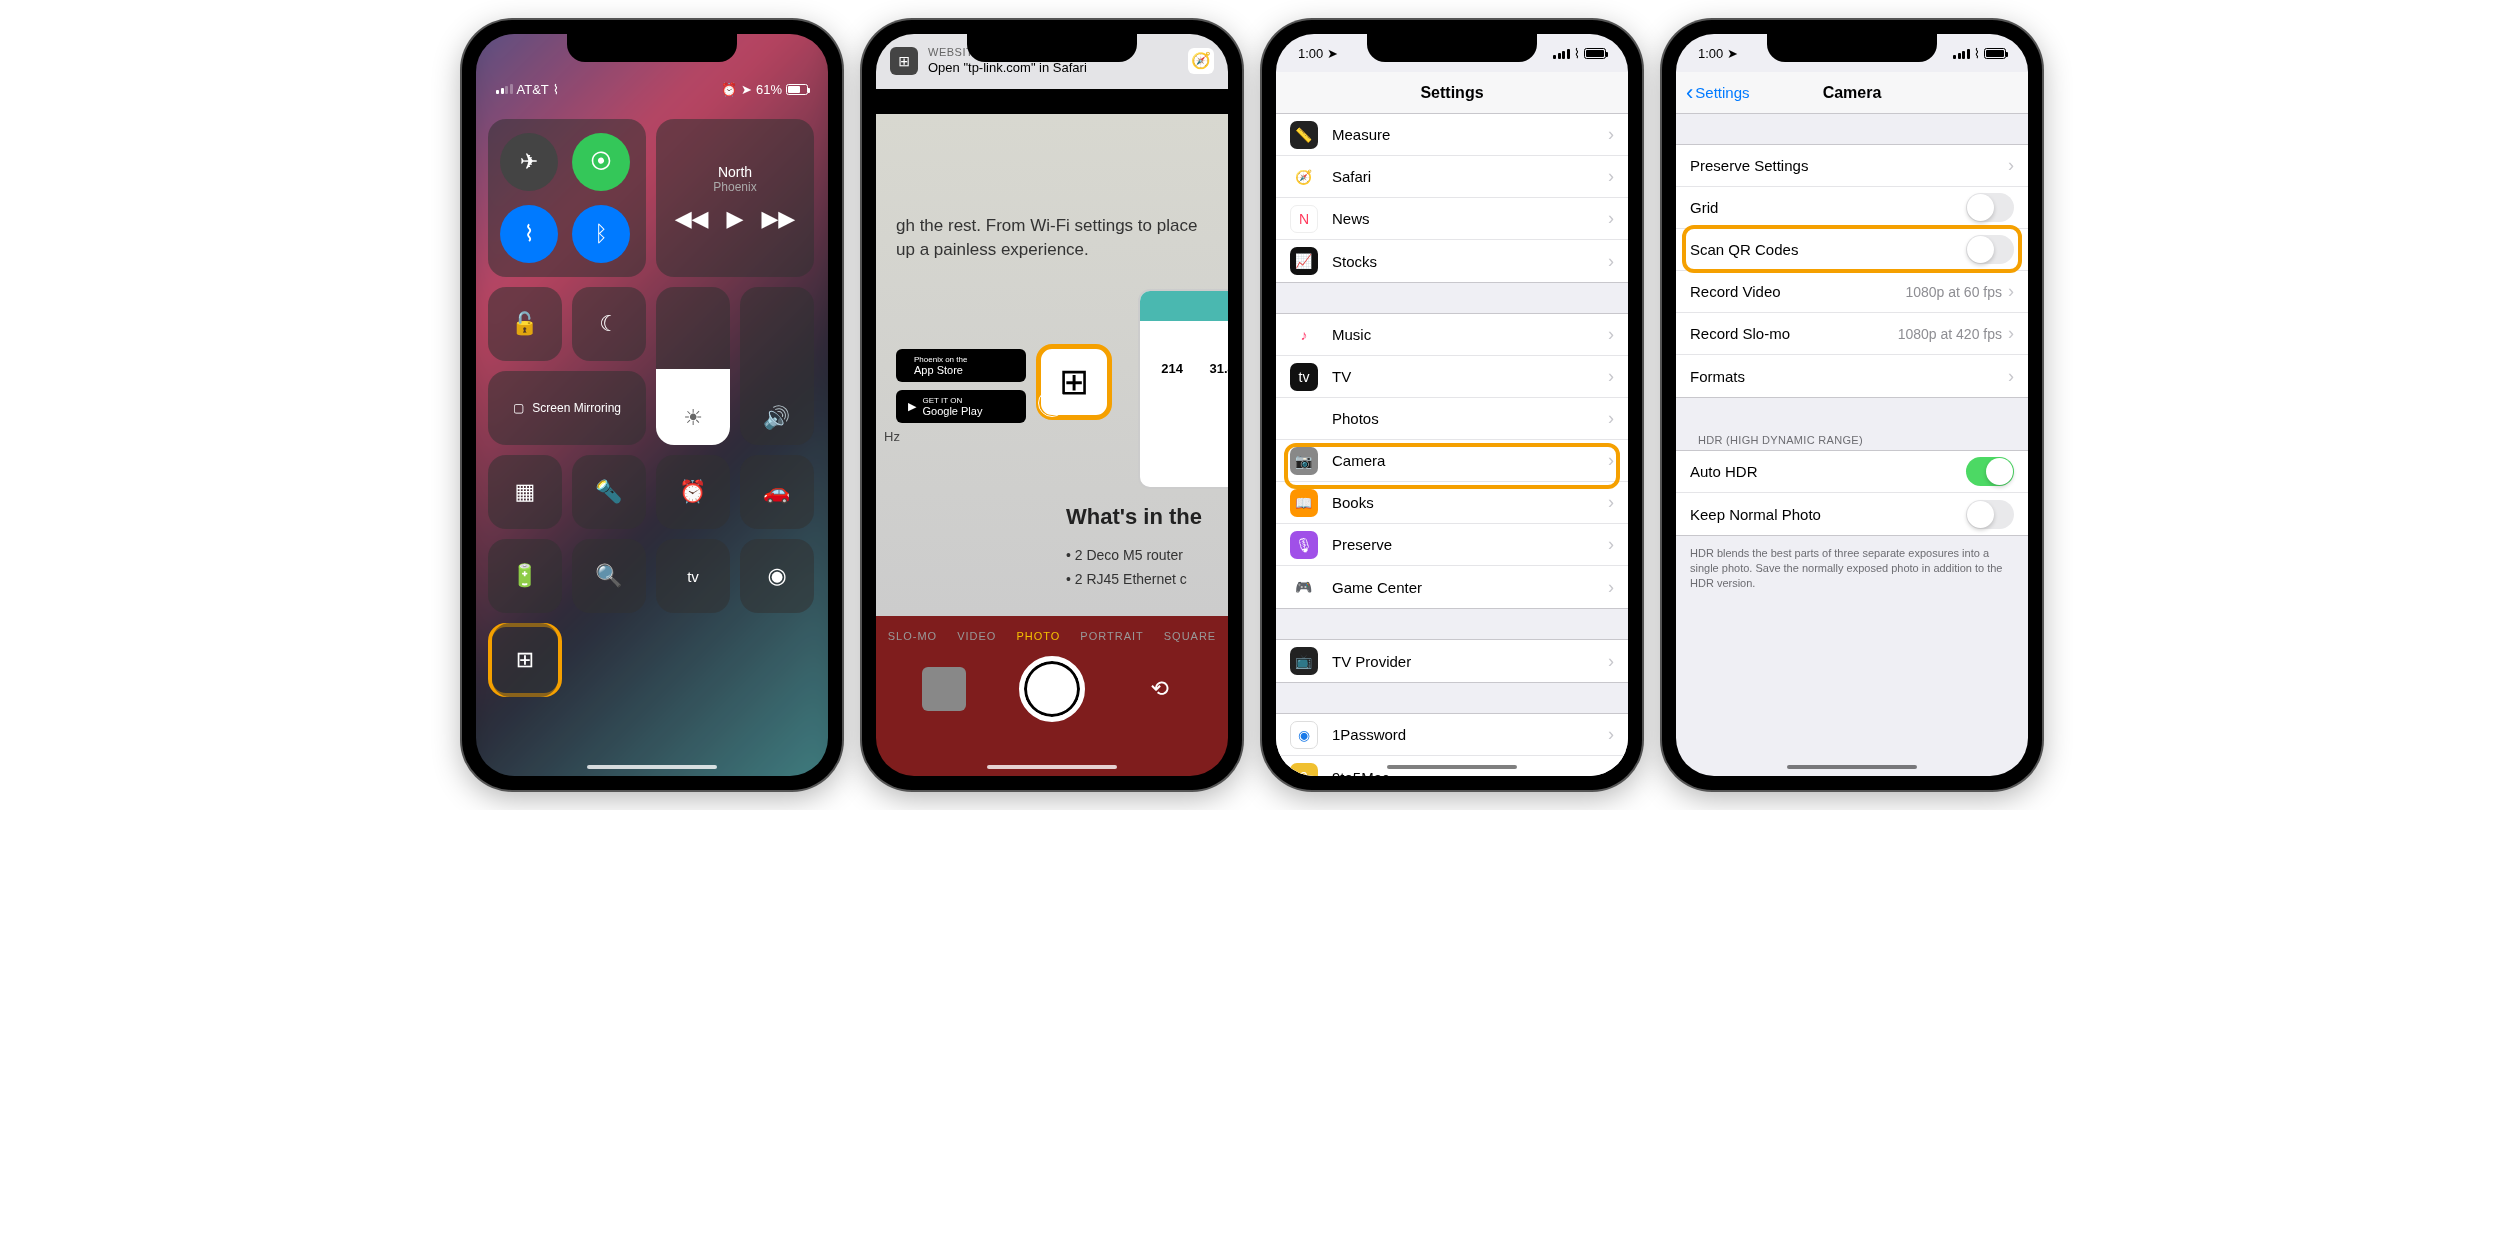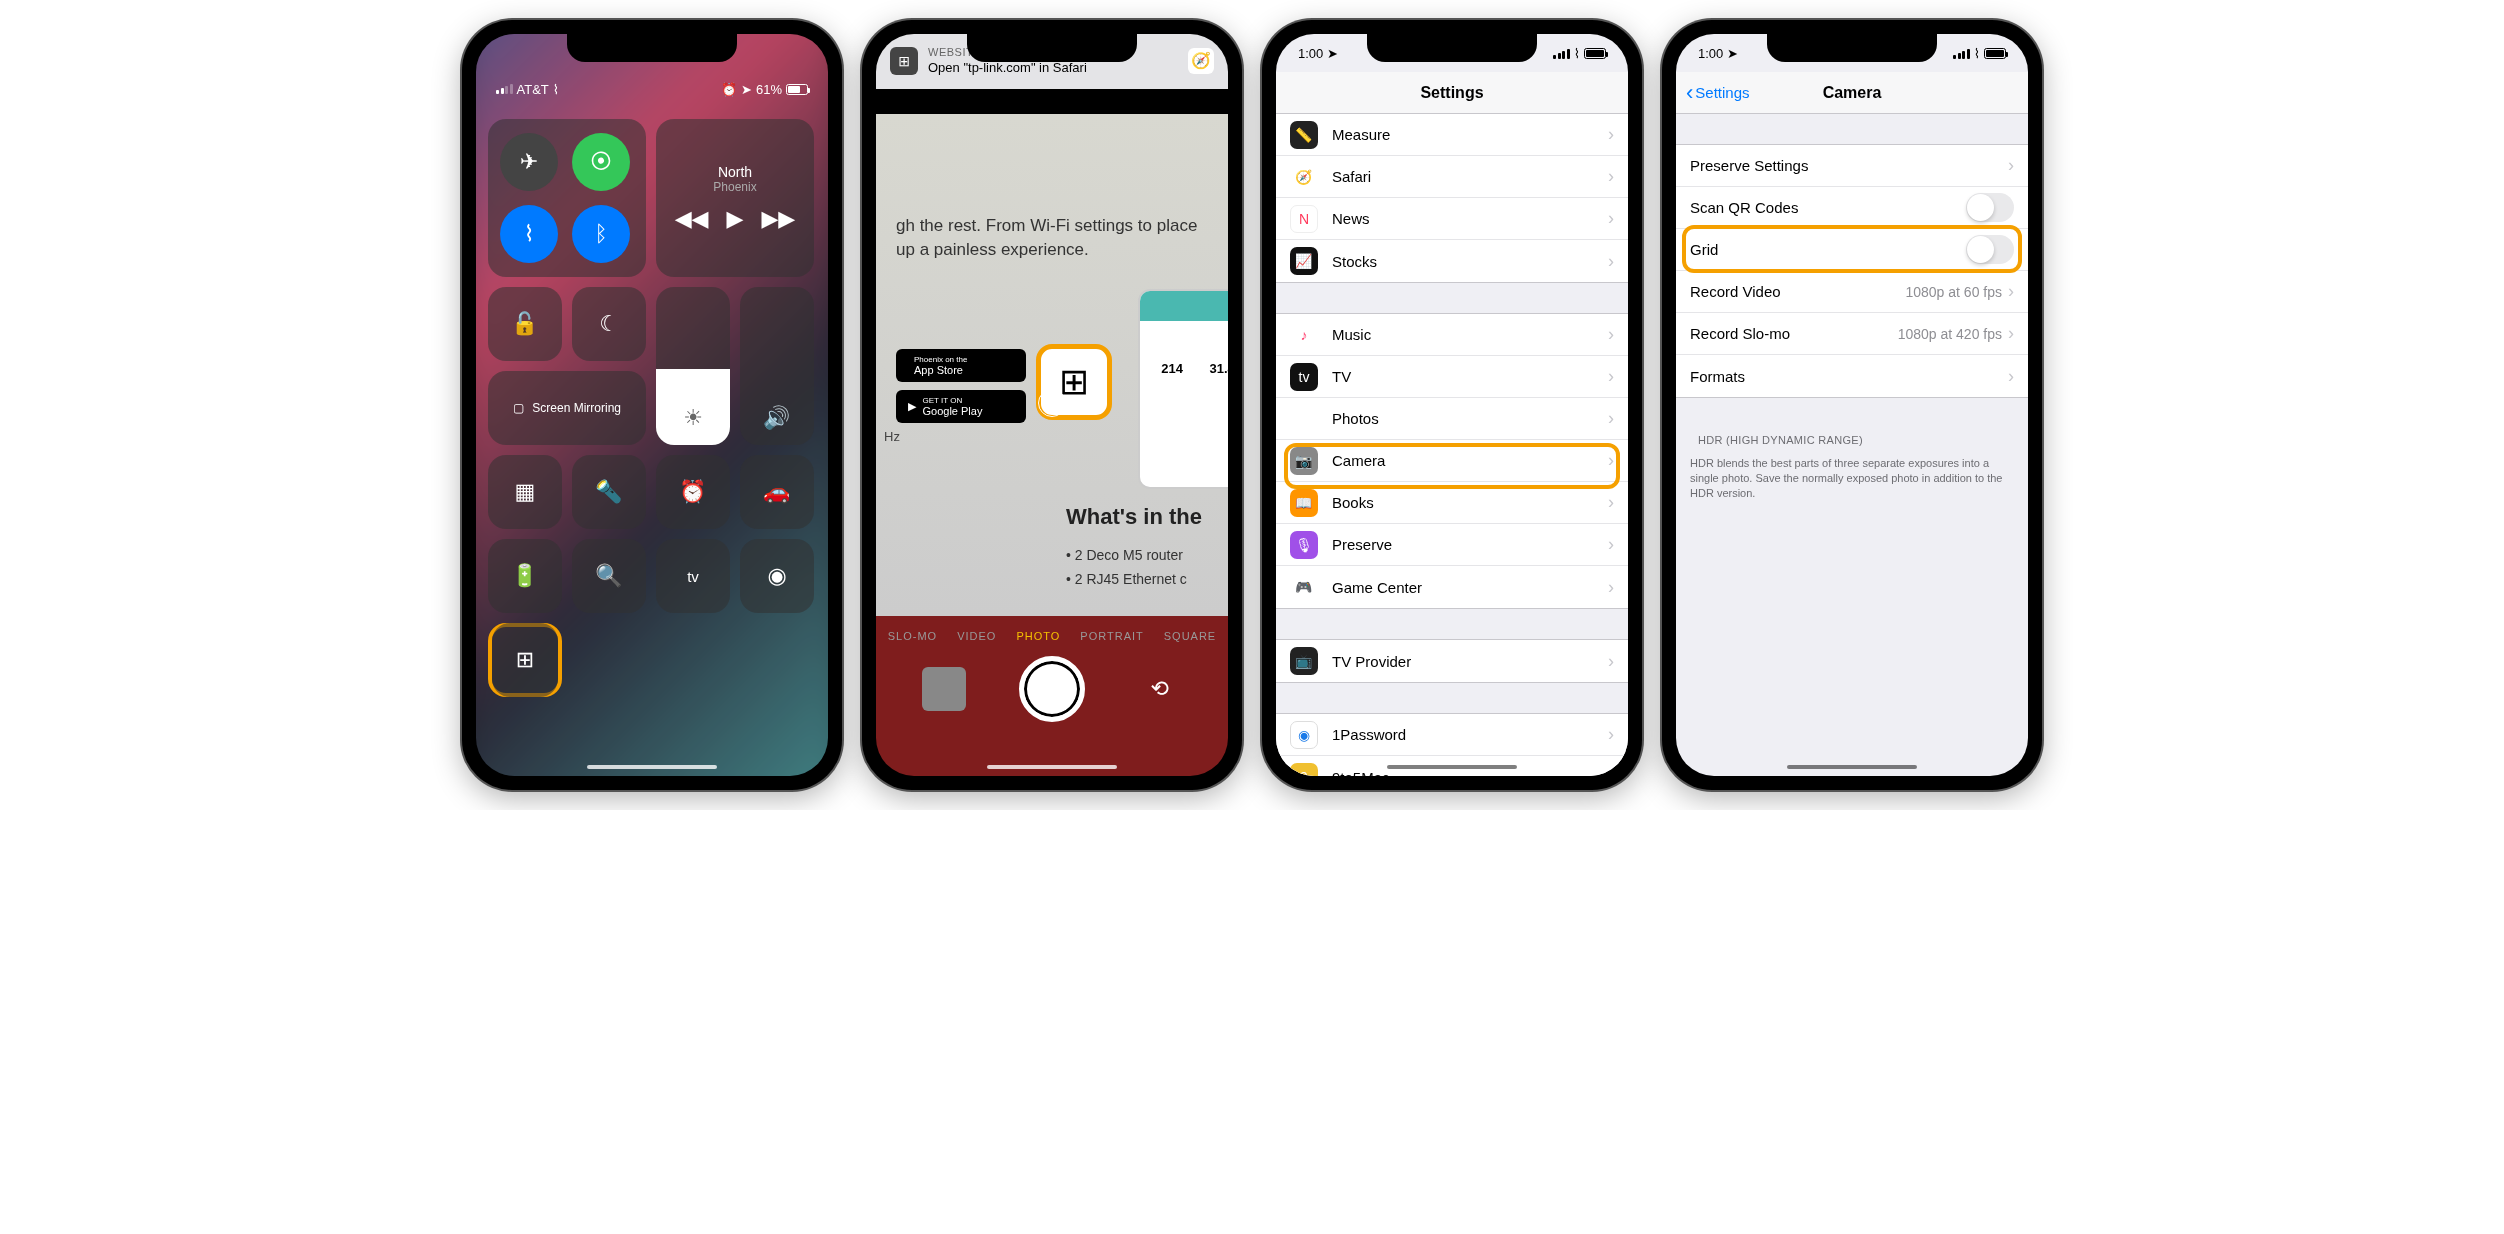--- a/index.html
+++ b/index.html
@@ -384,42 +384,52 @@
         <div class="title">Camera</div>
       </div>
       <div class="set-body">
         <div style="height:30px"></div>
         <div class="set-group">
           <div class="set-row">
               <div class="label">Preserve Settings</div>
               <div class="chev">›</div>
             </div>
           <div class="set-row">
+              <div class="label">Grid</div>
+              <div class="toggle"></div>
+            </div>
+          <div class="set-row">
               <div class="label">Scan QR Codes</div>
               <div class="toggle"></div>
             </div>
           <div class="set-row">
-              <div class="label">Grid</div>
-              <div class="toggle"></div>
-            </div>
-          <div class="set-row">
               <div class="label">Record Video</div>
               <div class="detail">1080p at 60 fps</div>
               <div class="chev">›</div>
             </div>
           <div class="set-row">
               <div class="label">Record Slo-mo</div>
               <div class="detail">1080p at 420 fps</div>
               <div class="chev">›</div>
             </div>
           <div class="set-row">
               <div class="label">Formats</div>
               <div class="chev">›</div>
             </div>
         </div>
         <div class="set-header">HDR (HIGH DYNAMIC RANGE)</div>
+        <div class="set-group" style="margin-bottom:4px">
+          <div class="set-row">
+              <div class="label">Auto HDR</div>
+              <div class="toggle on"></div>
+            </div>
+          <div class="set-row">
+              <div class="label">Keep Normal Photo</div>
+              <div class="toggle"></div>
+            </div>
+        </div>
         <div class="set-footer">HDR blends the best parts of three separate exposures into a single photo. Save the normally exposed photo in addition to the HDR version.</div>
       </div>
       <div class="hl-row" style="top:191px;left:6px;right:6px;height:48px"></div>
     </div>
     <div class="home-bar"></div>
   </div>
 </div>
 
 </body></html>

